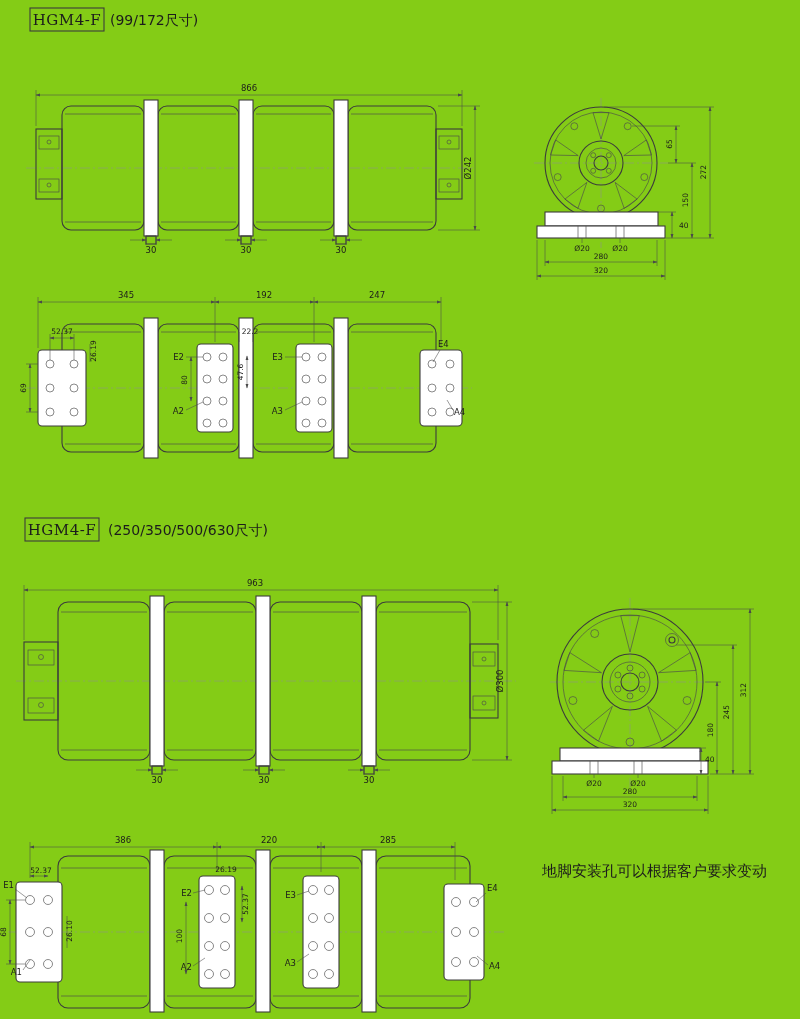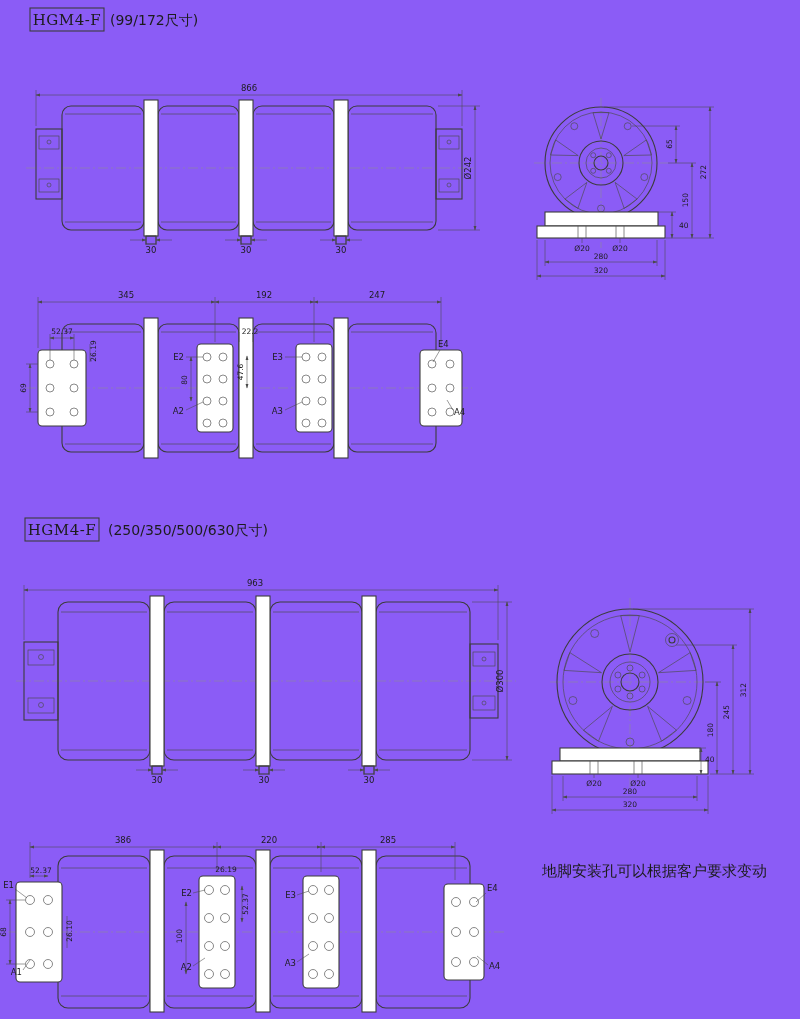--- a/index.html
+++ b/index.html
@@ -1,16 +1,16 @@
 <!DOCTYPE html>
 <html><head>
 <meta charset="utf-8">
 <style>
   html,body{margin:0;padding:0;background:#e8e8e8}
-  .page{position:relative;width:800px;height:1019px;background:#8b5cf6;overflow:hidden;
+  .page{position:relative;width:800px;height:1019px;background:#84cc16;overflow:hidden;
         font-family:"DejaVu Sans",sans-serif}
   .page svg{position:absolute;left:0;top:0}
   
   .s  {stroke:#3c3c3c;stroke-width:1.1;fill:none}
   .sw {stroke:#3c3c3c;stroke-width:1.1;fill:#ffffff}
   .tn {stroke:#4a4a4a;stroke-width:.65;fill:none}
   .dm {stroke:#4a4a4a;stroke-width:.55;fill:none}
   .cl {stroke:#8f8f8f;stroke-width:.55;fill:none;stroke-dasharray:10 3 2 3}
   
   text{fill:#1c1c1c;font-family:"DejaVu Sans",sans-serif}

